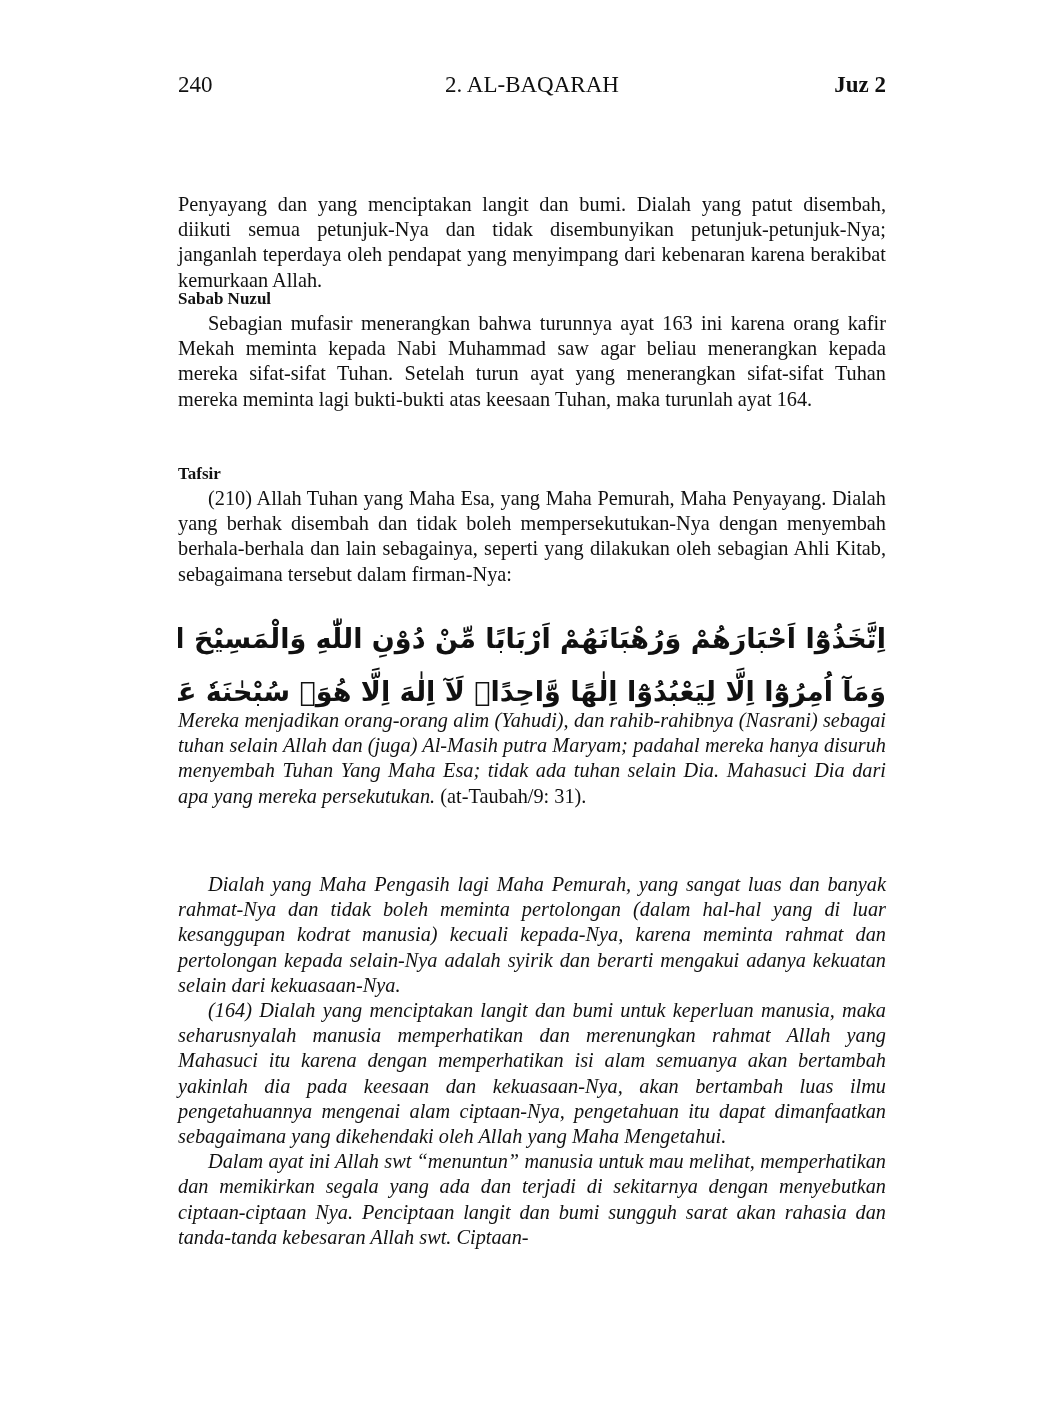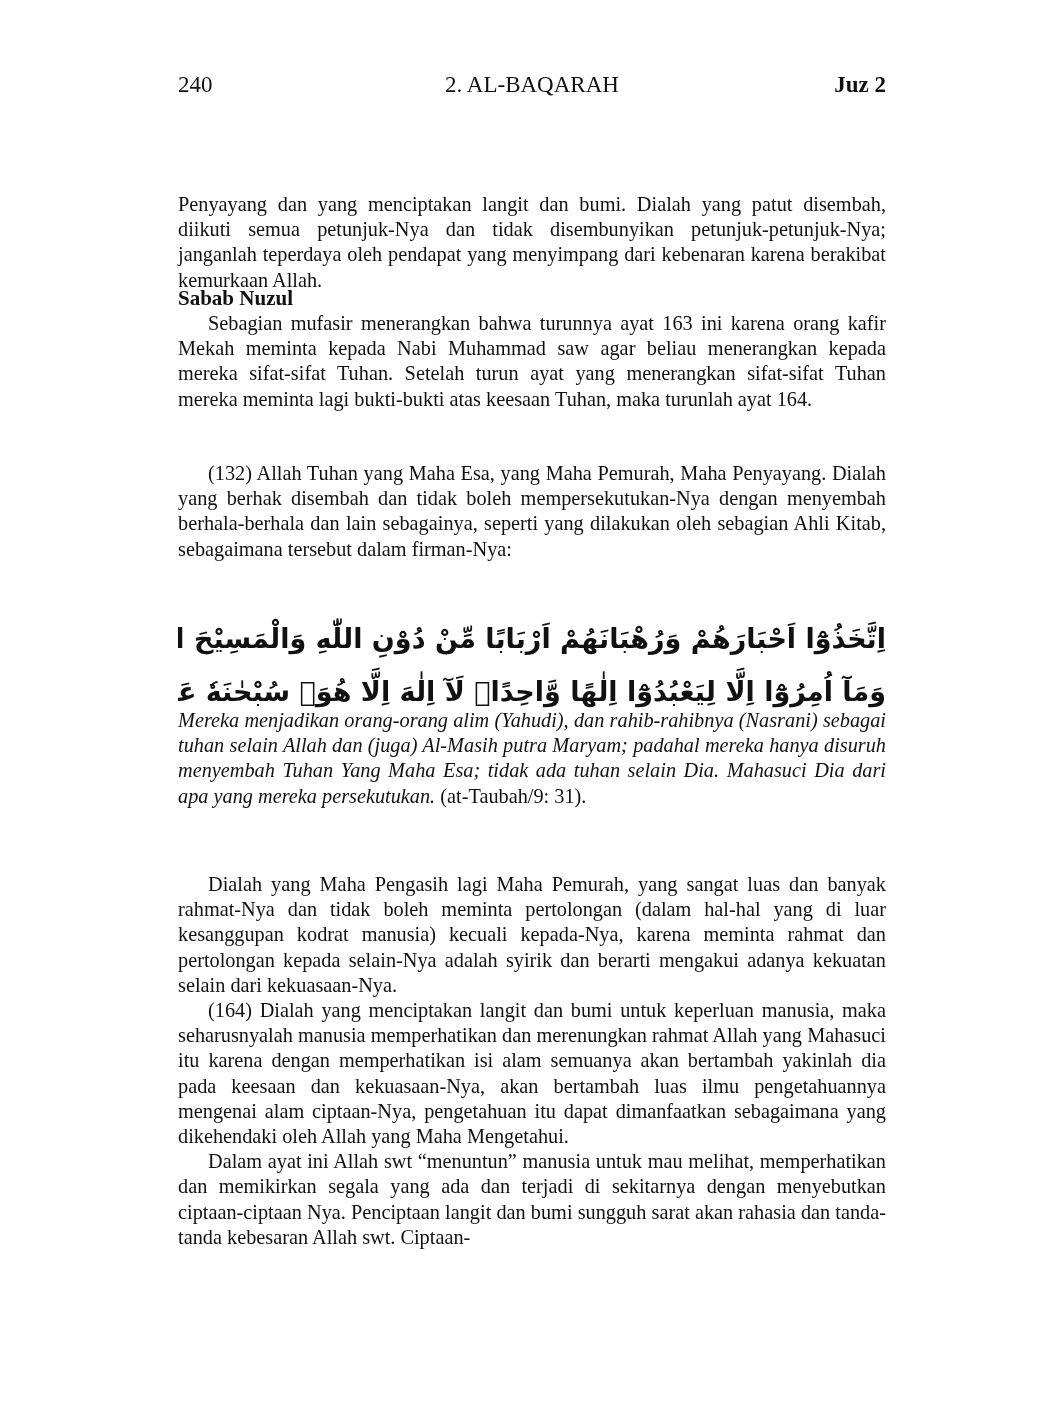--- a/index.html
+++ b/index.html
@@ -8,21 +8,21 @@
   .page { position: absolute; left: 178px; top: 0; width: 708px; }
   .header { position: absolute; top: 72px; left: 0; width: 708px; height: 26px;
             font-size: 23px; line-height: 26px; }
   .header .pnum { position: absolute; left: 0; }
   .header .title { position: absolute; left: 0; right: 0; text-align: center; }
   .header .juz { position: absolute; right: 0; font-weight: bold; }
   .block { position: absolute; left: 0; width: 708px; font-size: 20.3px; line-height: 25.2px;
            text-align: justify; }
   .block p { margin: 0; }
   .indent { text-indent: 30px; }
-  .heading { font-weight: bold; font-size: 21px; line-height: 25px; }
+  .heading { font-weight: bold; font-size: 17px; line-height: 25px; }
   .italic { font-style: italic; }
   .arabic { position: absolute; left: 0; width: 708px; font-family: "DejaVu Sans", sans-serif;
             direction: rtl; text-align: justify; font-size: 27px; line-height: 53px;
             font-weight: bold; color: #111; }
   .arabic .line { display: block; text-align-last: justify; white-space: nowrap; overflow: hidden; }
 </style>
 </head>
 <body>
 
 <div class="page">
@@ -36,31 +36,32 @@
   <div class="block" style="top:159px;margin-top:33px;">
     <p>Penyayang dan yang menciptakan langit dan bumi. Dialah yang patut disembah, diikuti semua petunjuk-Nya dan tidak disembunyikan petunjuk-petunjuk-Nya; janganlah teperdaya oleh pendapat yang menyimpang dari kebenaran karena berakibat kemurkaan Allah.</p>
   </div>
 
   <div class="block" style="top:286px;">
     <div class="heading">Sabab Nuzul</div>
     <p class="indent">Sebagian mufasir menerangkan bahwa turunnya ayat 163 ini karena orang kafir Mekah meminta kepada Nabi Muhammad saw agar beliau menerangkan kepada mereka sifat-sifat Tuhan. Setelah turun ayat yang menerangkan sifat-sifat Tuhan mereka meminta lagi bukti-bukti atas keesaan Tuhan, maka turunlah ayat 164.</p>
   </div>
 
   <div class="block" style="top:461px;">
-    <p class="indent">(132) Allah Tuhan yang Maha Esa, yang Maha Pemurah, Maha Penyayang. Dialah yang berhak disembah dan tidak boleh mempersekutukan-Nya dengan menyembah berhala-berhala dan lain sebagainya, seperti yang dilakukan oleh sebagian Ahli Kitab, sebagaimana tersebut dalam firman-Nya:</p>
+    <div class="heading">Tafsir</div>
+    <p class="indent">(210) Allah Tuhan yang Maha Esa, yang Maha Pemurah, Maha Penyayang. Dialah yang berhak disembah dan tidak boleh mempersekutukan-Nya dengan menyembah berhala-berhala dan lain sebagainya, seperti yang dilakukan oleh sebagian Ahli Kitab, sebagaimana tersebut dalam firman-Nya:</p>
   </div>
 
   <div class="arabic" style="top:612px;">
     <span class="line">اِتَّخَذُوْٓا اَحْبَارَهُمْ وَرُهْبَانَهُمْ اَرْبَابًا مِّنْ دُوْنِ اللّٰهِ وَالْمَسِيْحَ ابْنَ مَرْيَمَۚ</span>
     <span class="line">وَمَآ اُمِرُوْٓا اِلَّا لِيَعْبُدُوْٓا اِلٰهًا وَّاحِدًاۚ لَآ اِلٰهَ اِلَّا هُوَۗ سُبْحٰنَهٗ عَمَّا يُشْرِكُوْنَ</span>
   </div>
 
   <div class="block" style="top:708px;font-family:Liberation Serif, serif;">
     <p><span class="italic">Mereka menjadikan orang-orang alim (Yahudi), dan rahib-rahibnya (Nasrani) sebagai tuhan selain Allah dan (juga) Al-Masih putra Maryam; padahal mereka hanya disuruh menyembah Tuhan Yang Maha Esa; tidak ada tuhan selain Dia. Mahasuci Dia dari apa yang mereka persekutukan.</span><span> (at-Taubah/9: 31).</span></p>
   </div>
 
-  <div class="block" style="top:872px;">
+  <div class="block" style="top:872px;font-style:italic;">
     <p class="indent">Dialah yang Maha Pengasih lagi Maha Pemurah, yang sangat luas dan banyak rahmat-Nya dan tidak boleh meminta pertolongan (dalam hal-hal yang di luar kesanggupan kodrat manusia) kecuali kepada-Nya, karena meminta rahmat dan pertolongan kepada selain-Nya adalah syirik dan berarti mengakui adanya kekuatan selain dari kekuasaan-Nya.</p>
     <p class="indent">(164) Dialah yang menciptakan langit dan bumi untuk keperluan manusia, maka seharusnyalah manusia memperhatikan dan merenungkan rahmat Allah yang Mahasuci itu karena dengan memperhatikan isi alam semuanya akan bertambah yakinlah dia pada keesaan dan kekuasaan-Nya, akan bertambah luas ilmu pengetahuannya mengenai alam ciptaan-Nya, pengetahuan itu dapat dimanfaatkan sebagaimana yang dikehendaki oleh Allah yang Maha Mengetahui.</p>
     <p class="indent">Dalam ayat ini Allah swt “menuntun” manusia untuk mau melihat, memperhatikan dan memikirkan segala yang ada dan terjadi di sekitarnya dengan menyebutkan ciptaan-ciptaan Nya. Penciptaan langit dan bumi sungguh sarat akan rahasia dan tanda-tanda kebesaran Allah swt. Ciptaan-</p>
   </div>
 
 </div>
 
 </body></html>

